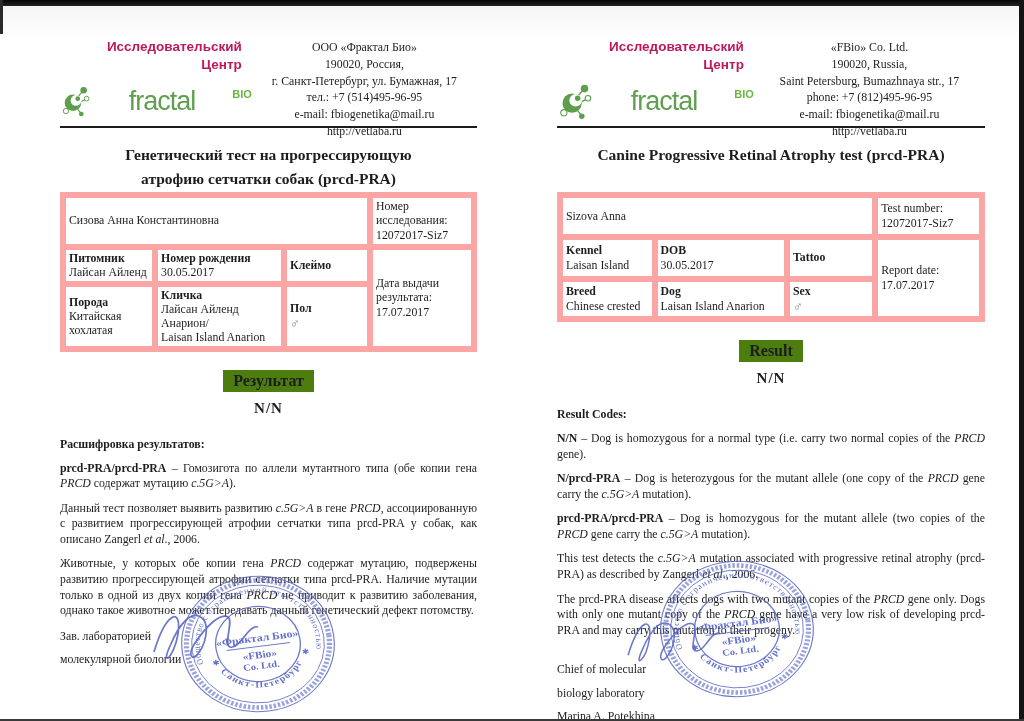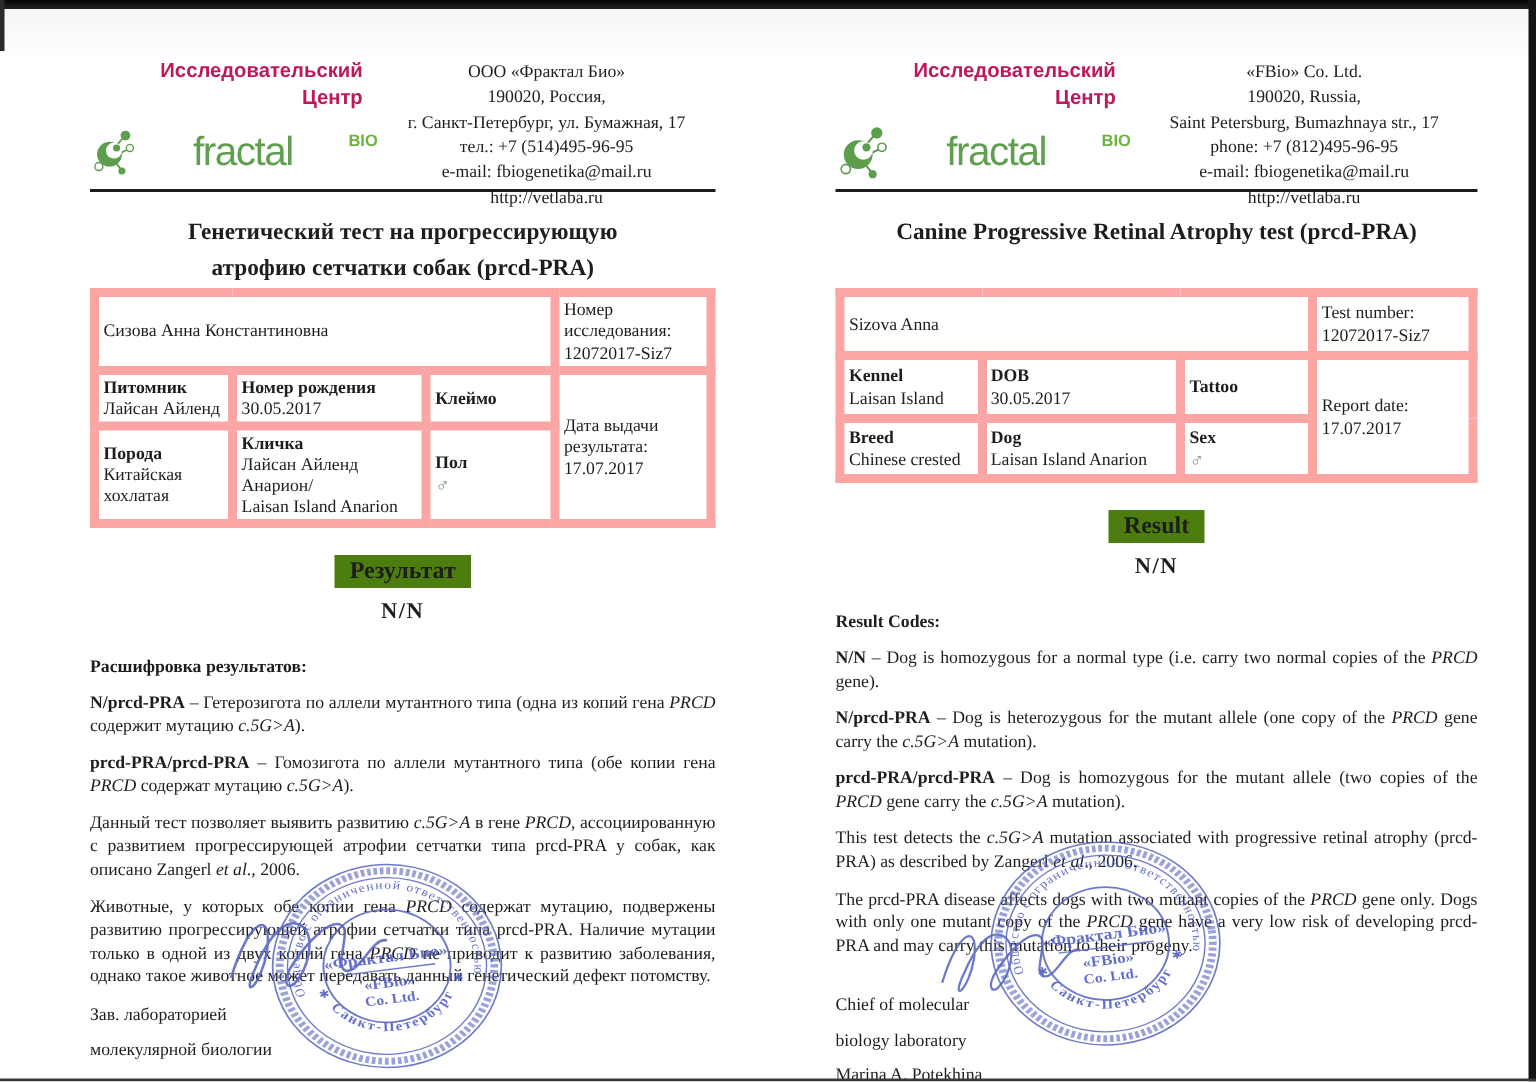--- a/index.html
+++ b/index.html
@@ -166,21 +166,20 @@
     </tr>
   </tbody>
     </table>
 
   <div class="result-wrap">
     <span class="result-label">Результат</span>
     <div class="result-value">N/N</div>
   </div>
 
   <div class="codes-h">Расшифровка результатов:</div>
-  <p class="body"><span style="font-weight: bold;">N/prcd-PRA</span><span> – Гетерозигота по аллели мутантного  типа (одна из копий гена </span><span style="font-style: italic;">PRCD</span><span> содержит мутацию </span><span style="font-style: italic;">c.5G&gt;A</span><span>).</span></p>
   <p class="body"><span style="font-weight: bold;">prcd-PRA/prcd-PRA</span><span> – Гомозигота по аллели мутантного типа (обе копии гена </span><span style="font-style: italic;">PRCD</span><span> содержат мутацию </span><span style="font-style: italic;">c.5G&gt;A</span><span>).</span></p>
   <p class="body"><span>Данный тест позволяет выявить развитию  </span><span style="font-style: italic;">c.5G&gt;A</span><span> в гене </span><span style="font-style: italic;">PRCD</span><span>, ассоциированную с развитием прогрессирующей атрофии сетчатки типа prcd-PRA у собак, как описано Zangerl </span><span style="font-style: italic;">et al</span><span>., 2006.</span></p>
   <p class="body"><span>Животные, у которых обе копии гена </span><span style="font-style: italic;">PRCD</span><span> содержат мутацию, подвержены развитию прогрессирующей атрофии сетчатки типа prcd-PRA. Наличие мутации только в одной из двух копий гена </span><span style="font-style: italic;">PRCD</span><span>  не приводит к развитию заболевания, однако такое животное может передавать данный генетический дефект потомству.</span></p>
 
   <div class="sig">
       <div>Зав. лабораторией</div>
       <div>молекулярной биологии</div>
     </div>
 
   <svg class="stamp stamp-left" width="160" height="142" viewBox="0 0 170 170" preserveAspectRatio="none">

